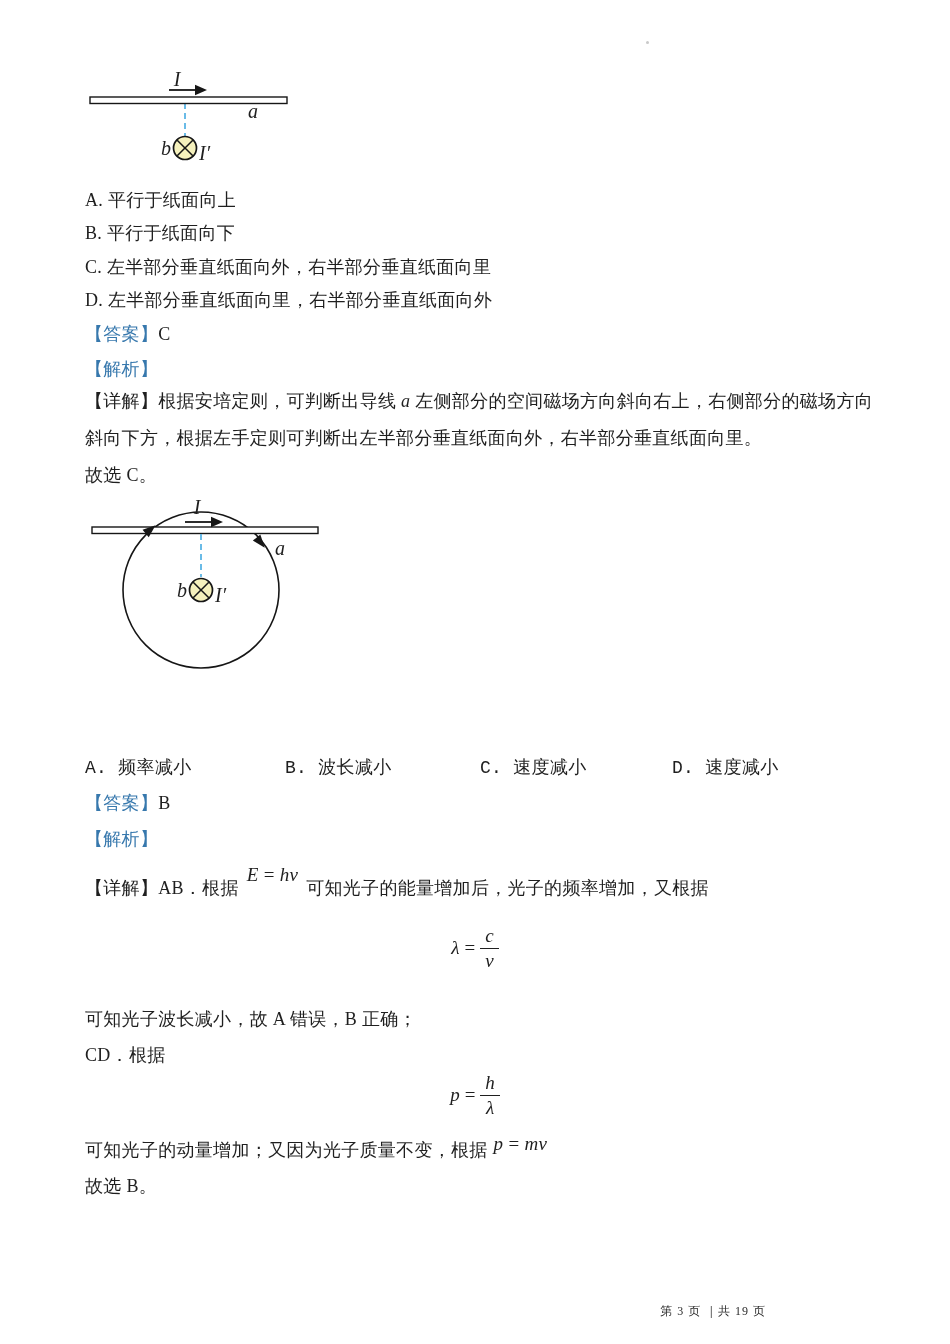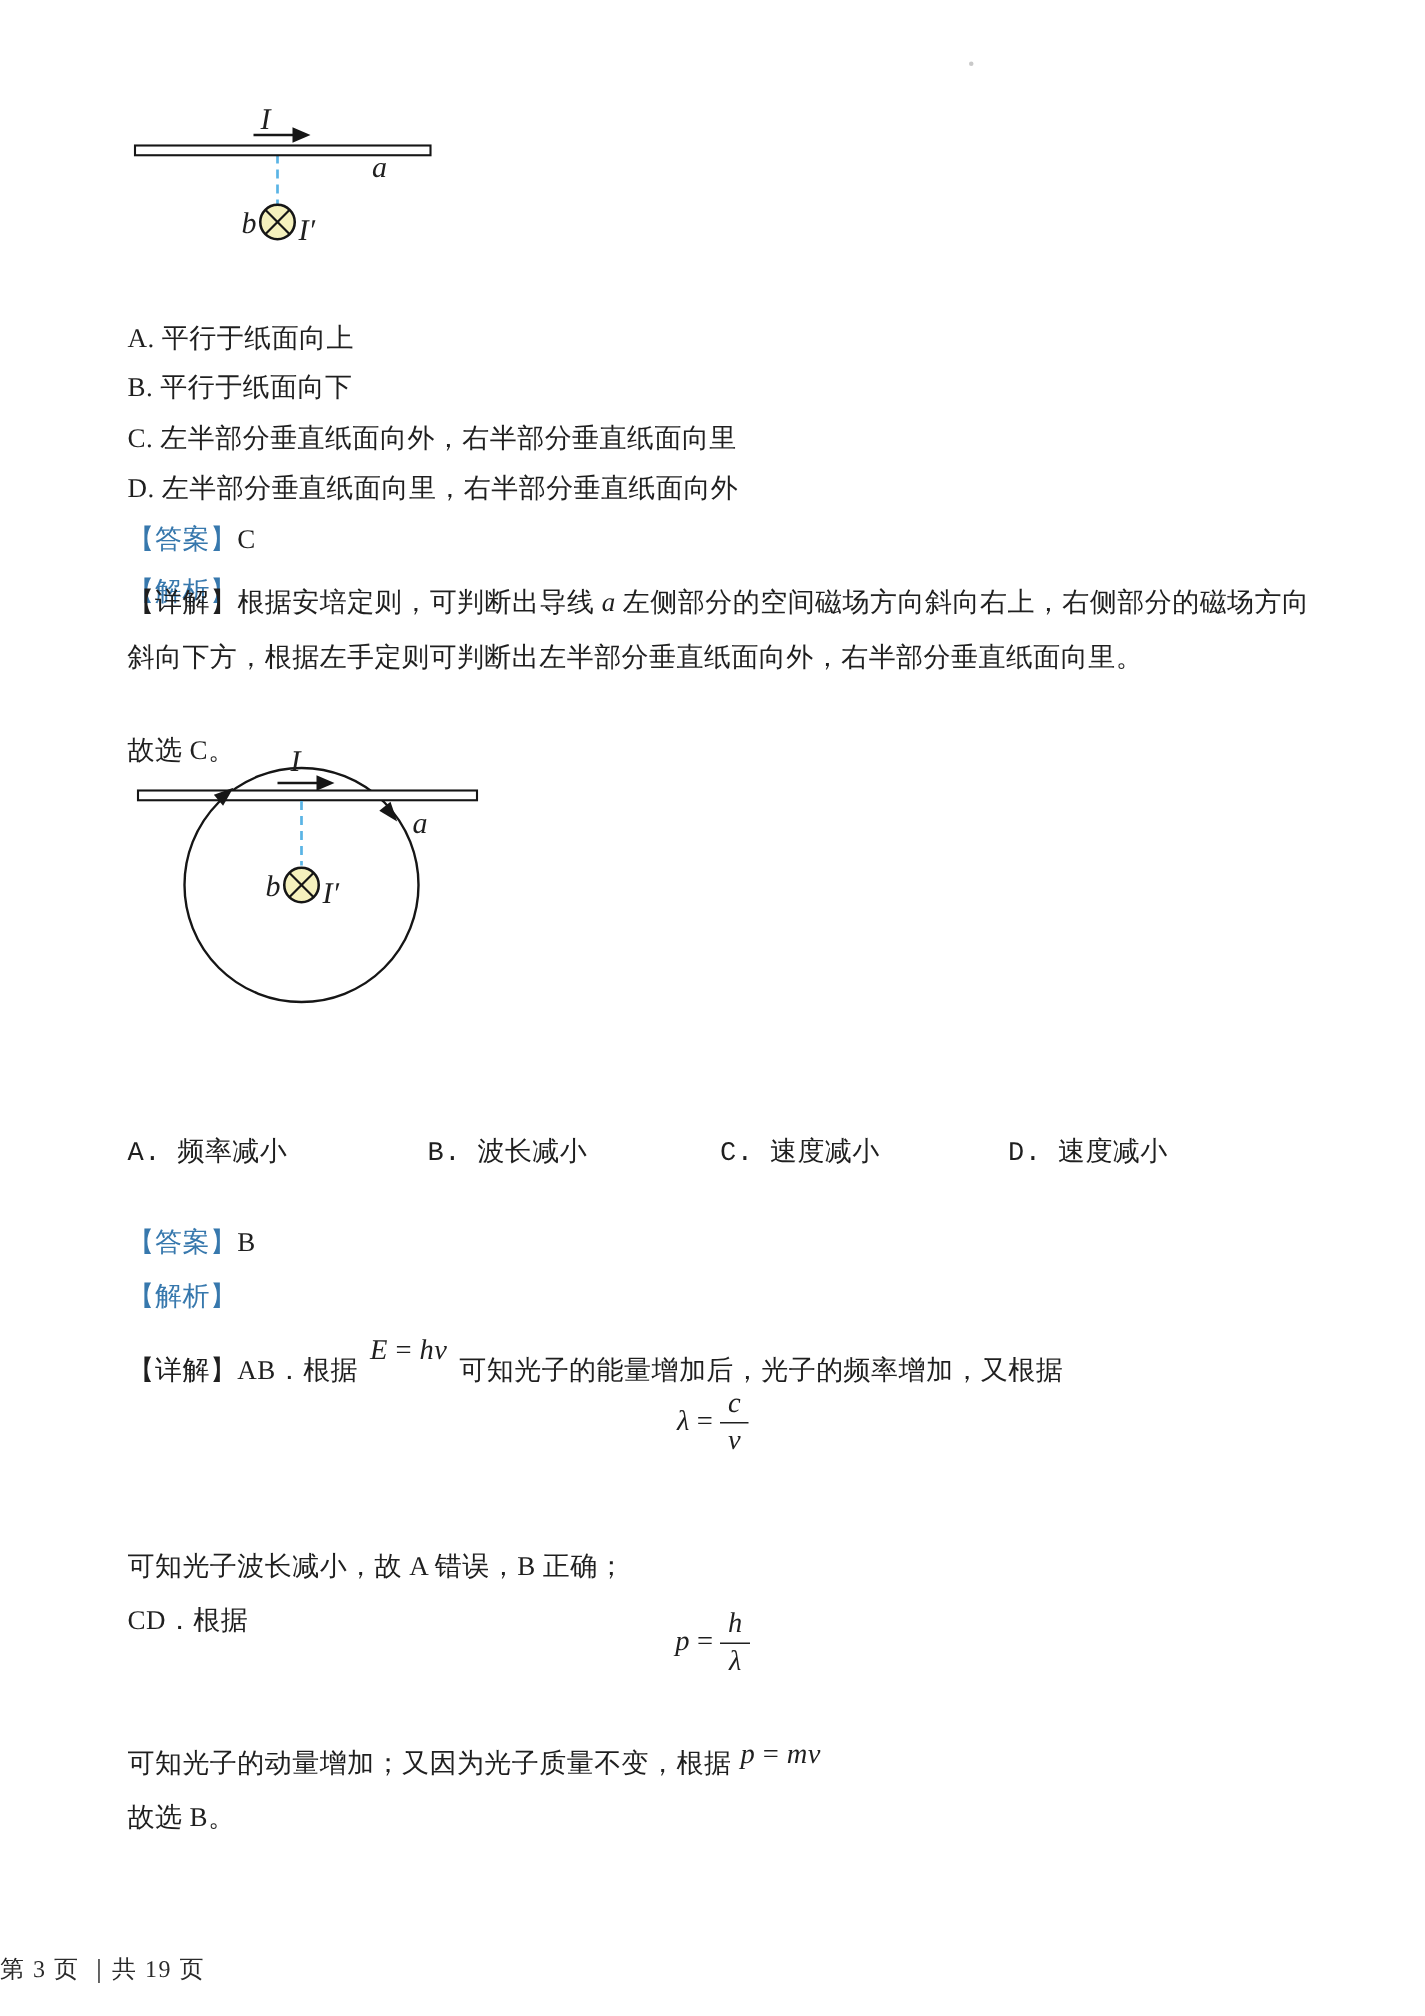--- a/index.html
+++ b/index.html
@@ -16,21 +16,20 @@
     font-family:"Liberation Serif","DejaVu Serif",serif;
     color:var(--ink);
     overflow:hidden;
   }
   .line{
     position:absolute;
     left:85px;
     font-size:18px;
     white-space:nowrap;
     letter-spacing:0.3px;
-    margin-top:25px;
   }
   .blue{color:var(--answer-blue);font-family:Liberation Mono, monospace;}
   .para{
     position:absolute;
     left:85px;
     width:788px;
     font-size:18px;
     line-height:37px;
     text-align:justify;
     letter-spacing:0.3px;
@@ -75,22 +74,22 @@
     font-family:"Liberation Serif","DejaVu Serif",serif;
     font-style:italic;
     fill:var(--ink);
   }
   .wire-stroke{stroke:#161616;}
   .dash-line{stroke:var(--dash-blue);}
   .into-fill{fill:var(--into-fill);}
   #footer{
     position:absolute;
     left:0;top:1303px;width:766px;
-    text-align:left;
-    font-size:16px;
+    text-align:right;
+    font-size:12px;
     color:#2b2b2b;
     letter-spacing:1px;
   }
   #artifact-dot{
     position:absolute;left:646px;top:41px;
     width:3px;height:3px;border-radius:50%;
     background:#c9c9c9;
   }
 </style>
 </head>

